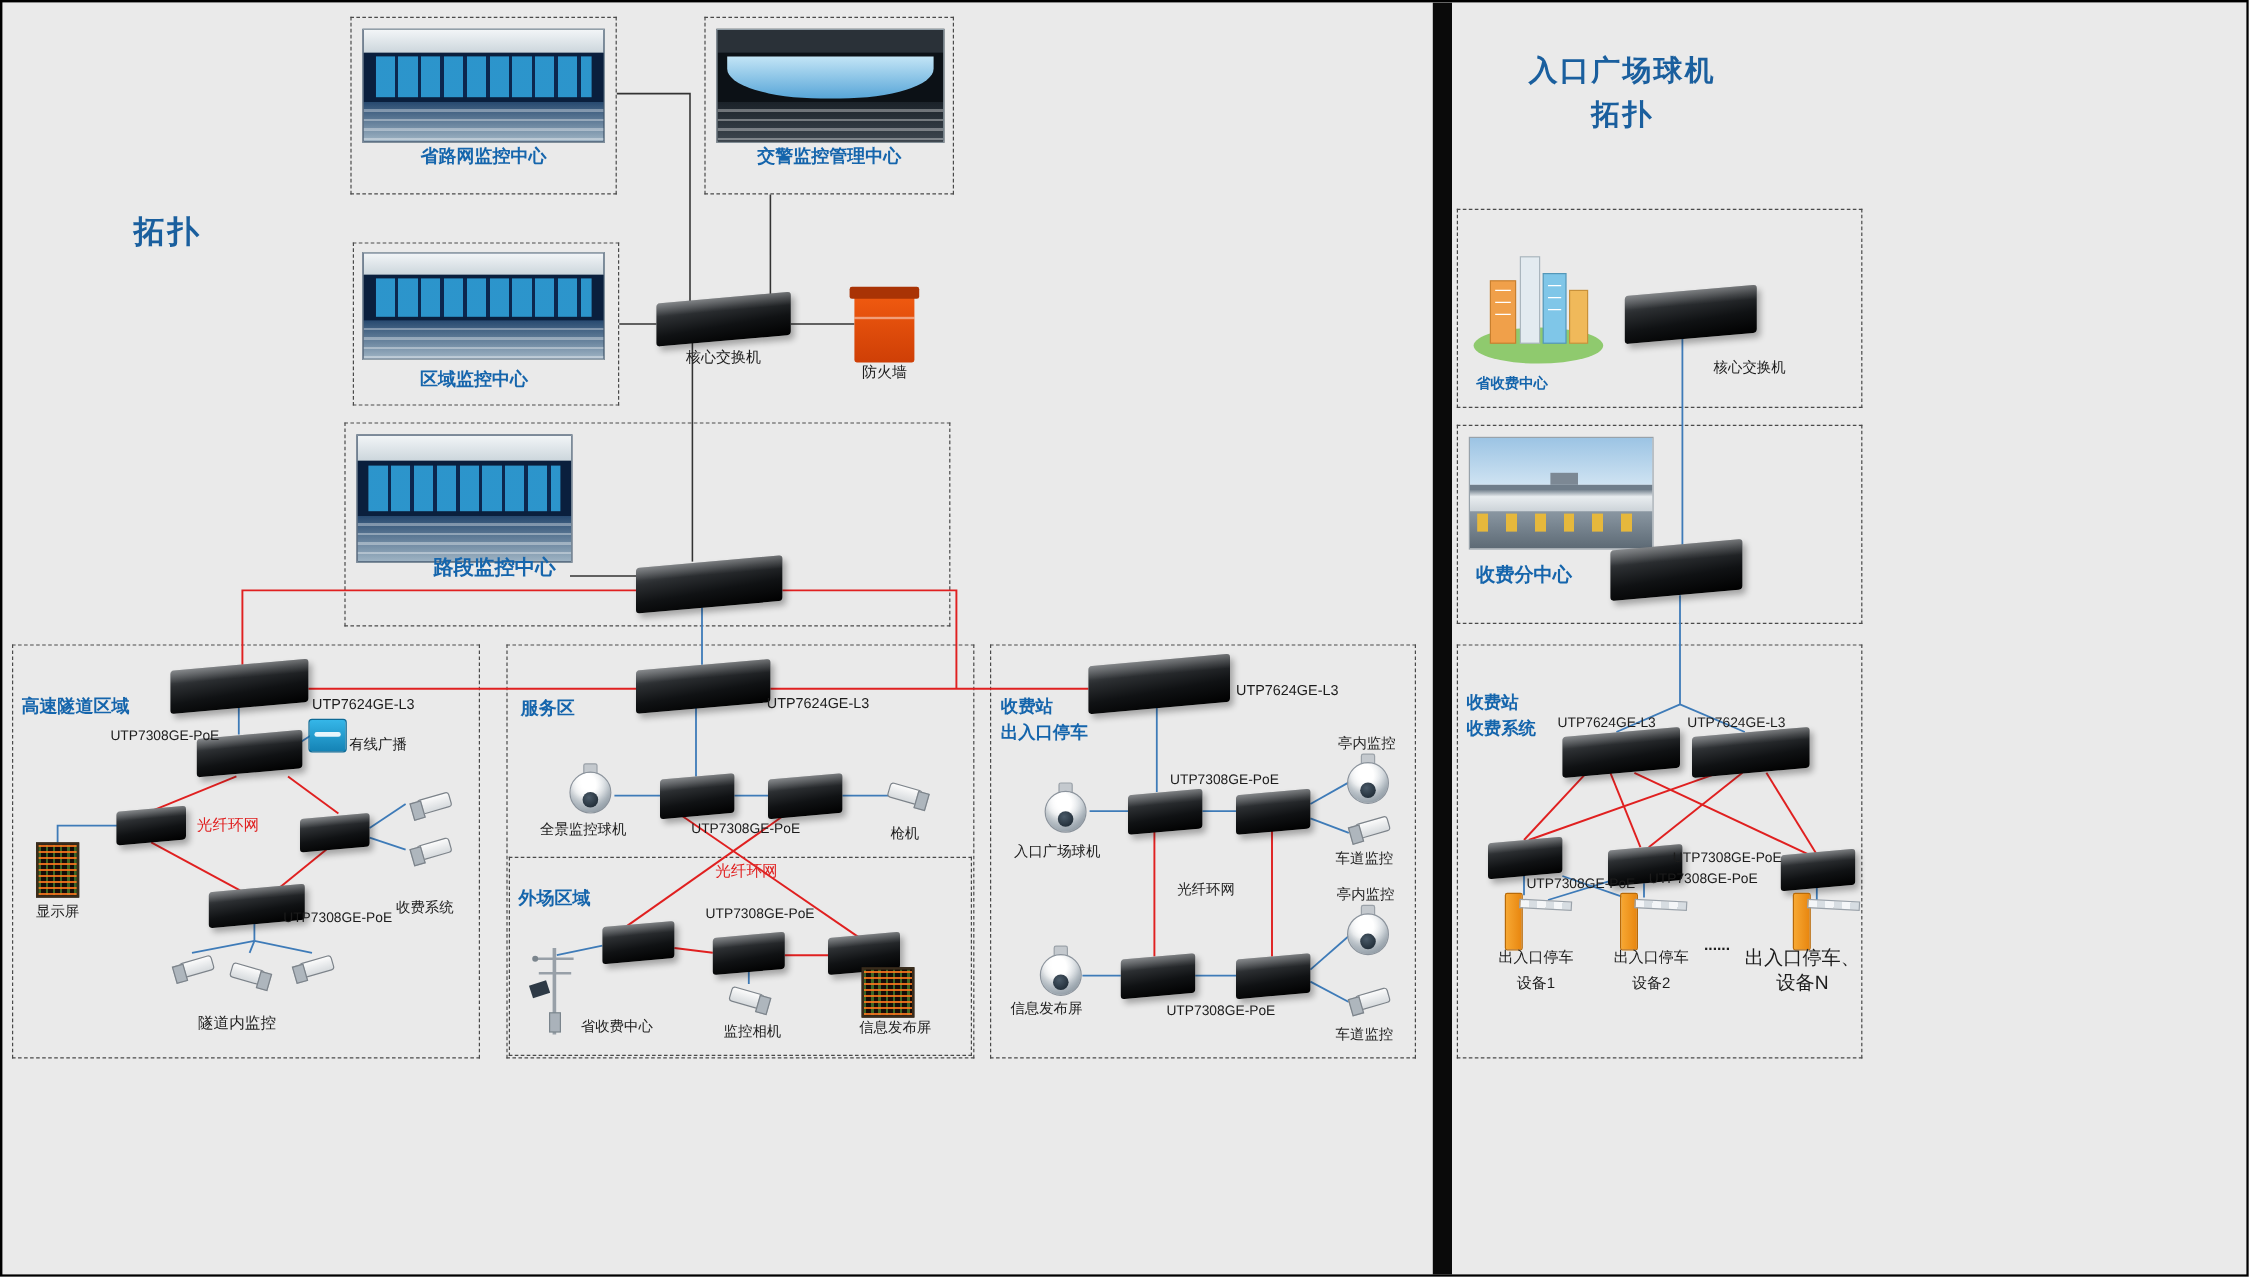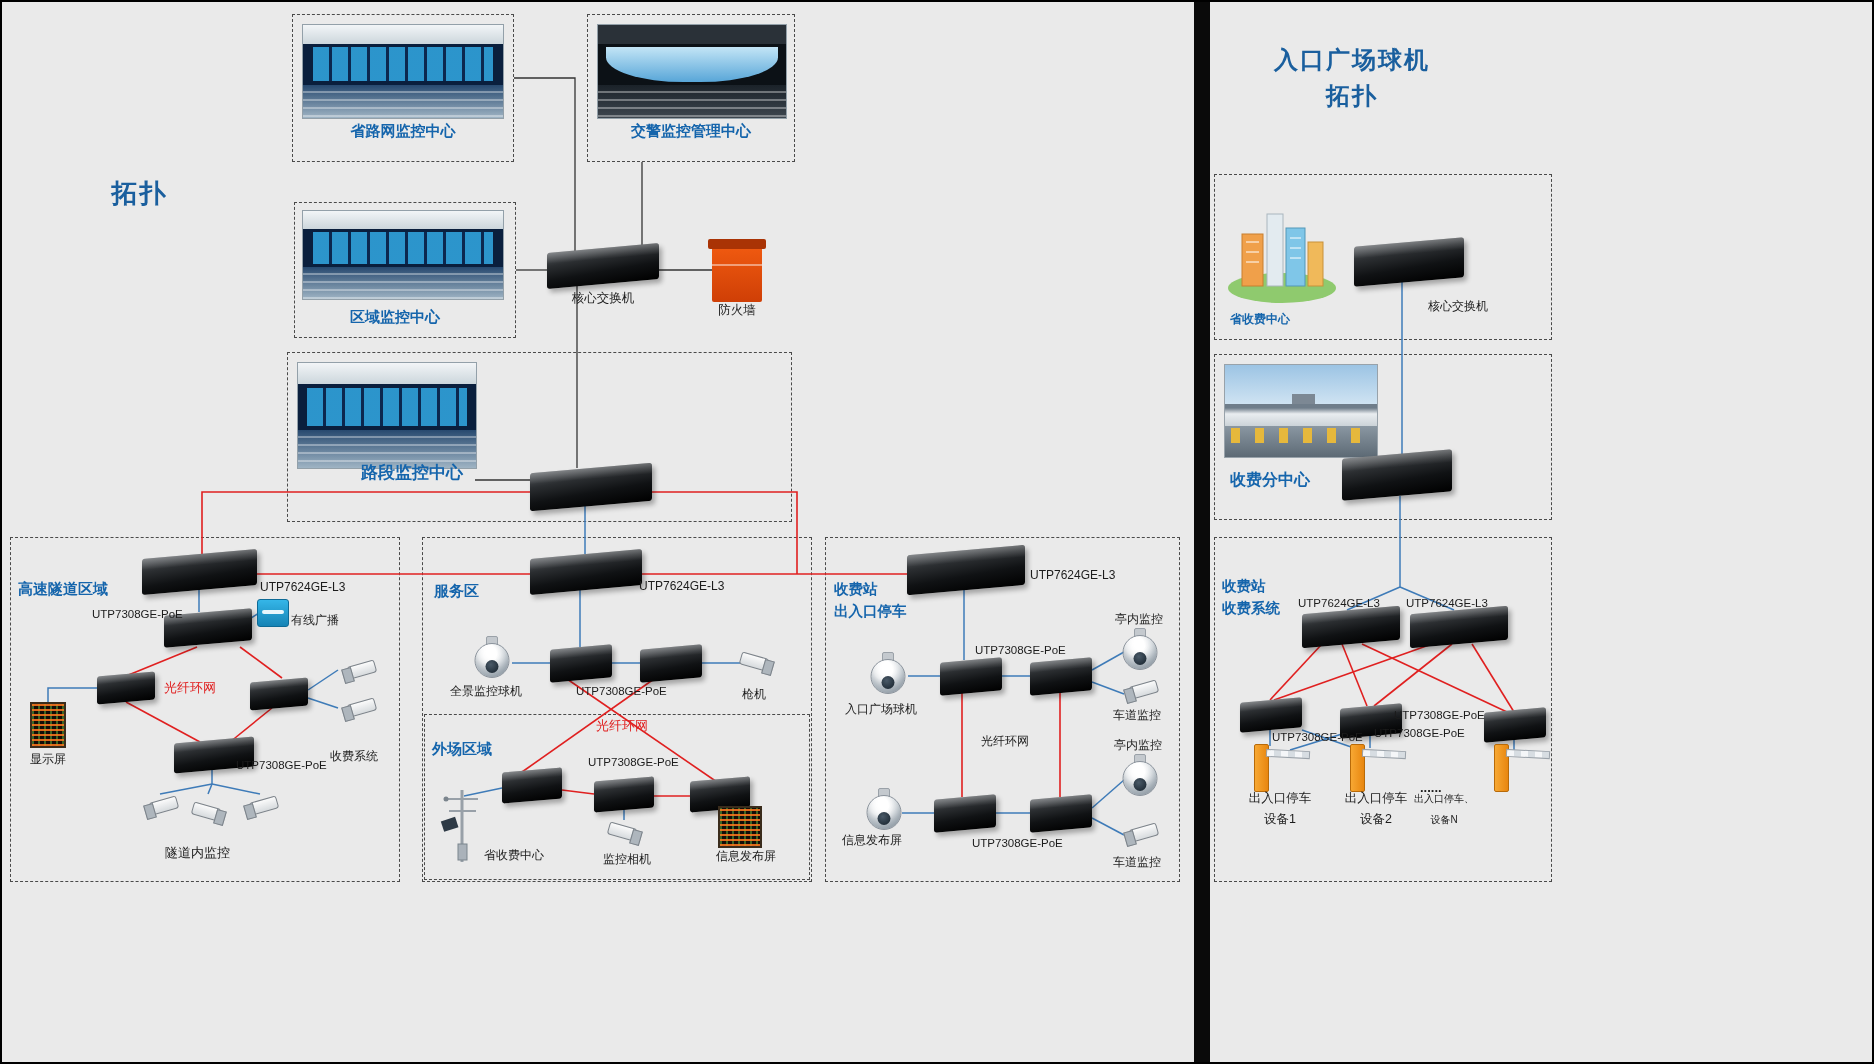--- a/index.html
+++ b/index.html
@@ -337,18 +337,18 @@
     </div>
   <div class="lbl c" style="left:1228px;top:786px;width:100px;font-size:12.5px;line-height:21px">
     <div>出入口停车</div>
     <div>设备1</div>
   </div>
   <div class="lbl c" style="left:1324px;top:786px;width:100px;font-size:12.5px;line-height:21px">
     <div>出入口停车</div>
     <div>设备2</div>
   </div>
   <div class="lbl" style="left:1418px;top:778px;font-weight:700;font-size:13px">......</div>
-  <div class="lbl c" style="left:1388px;top:786px;width:108px;font-size:10px;line-height:21px">
+  <div class="lbl c" style="left:1446px;top:786px;width:108px;font-size:16px;line-height:21px">
     <div>出入口停车、</div>
     <div>设备N</div>
   </div>
 
 </div>
 
 </body></html>

